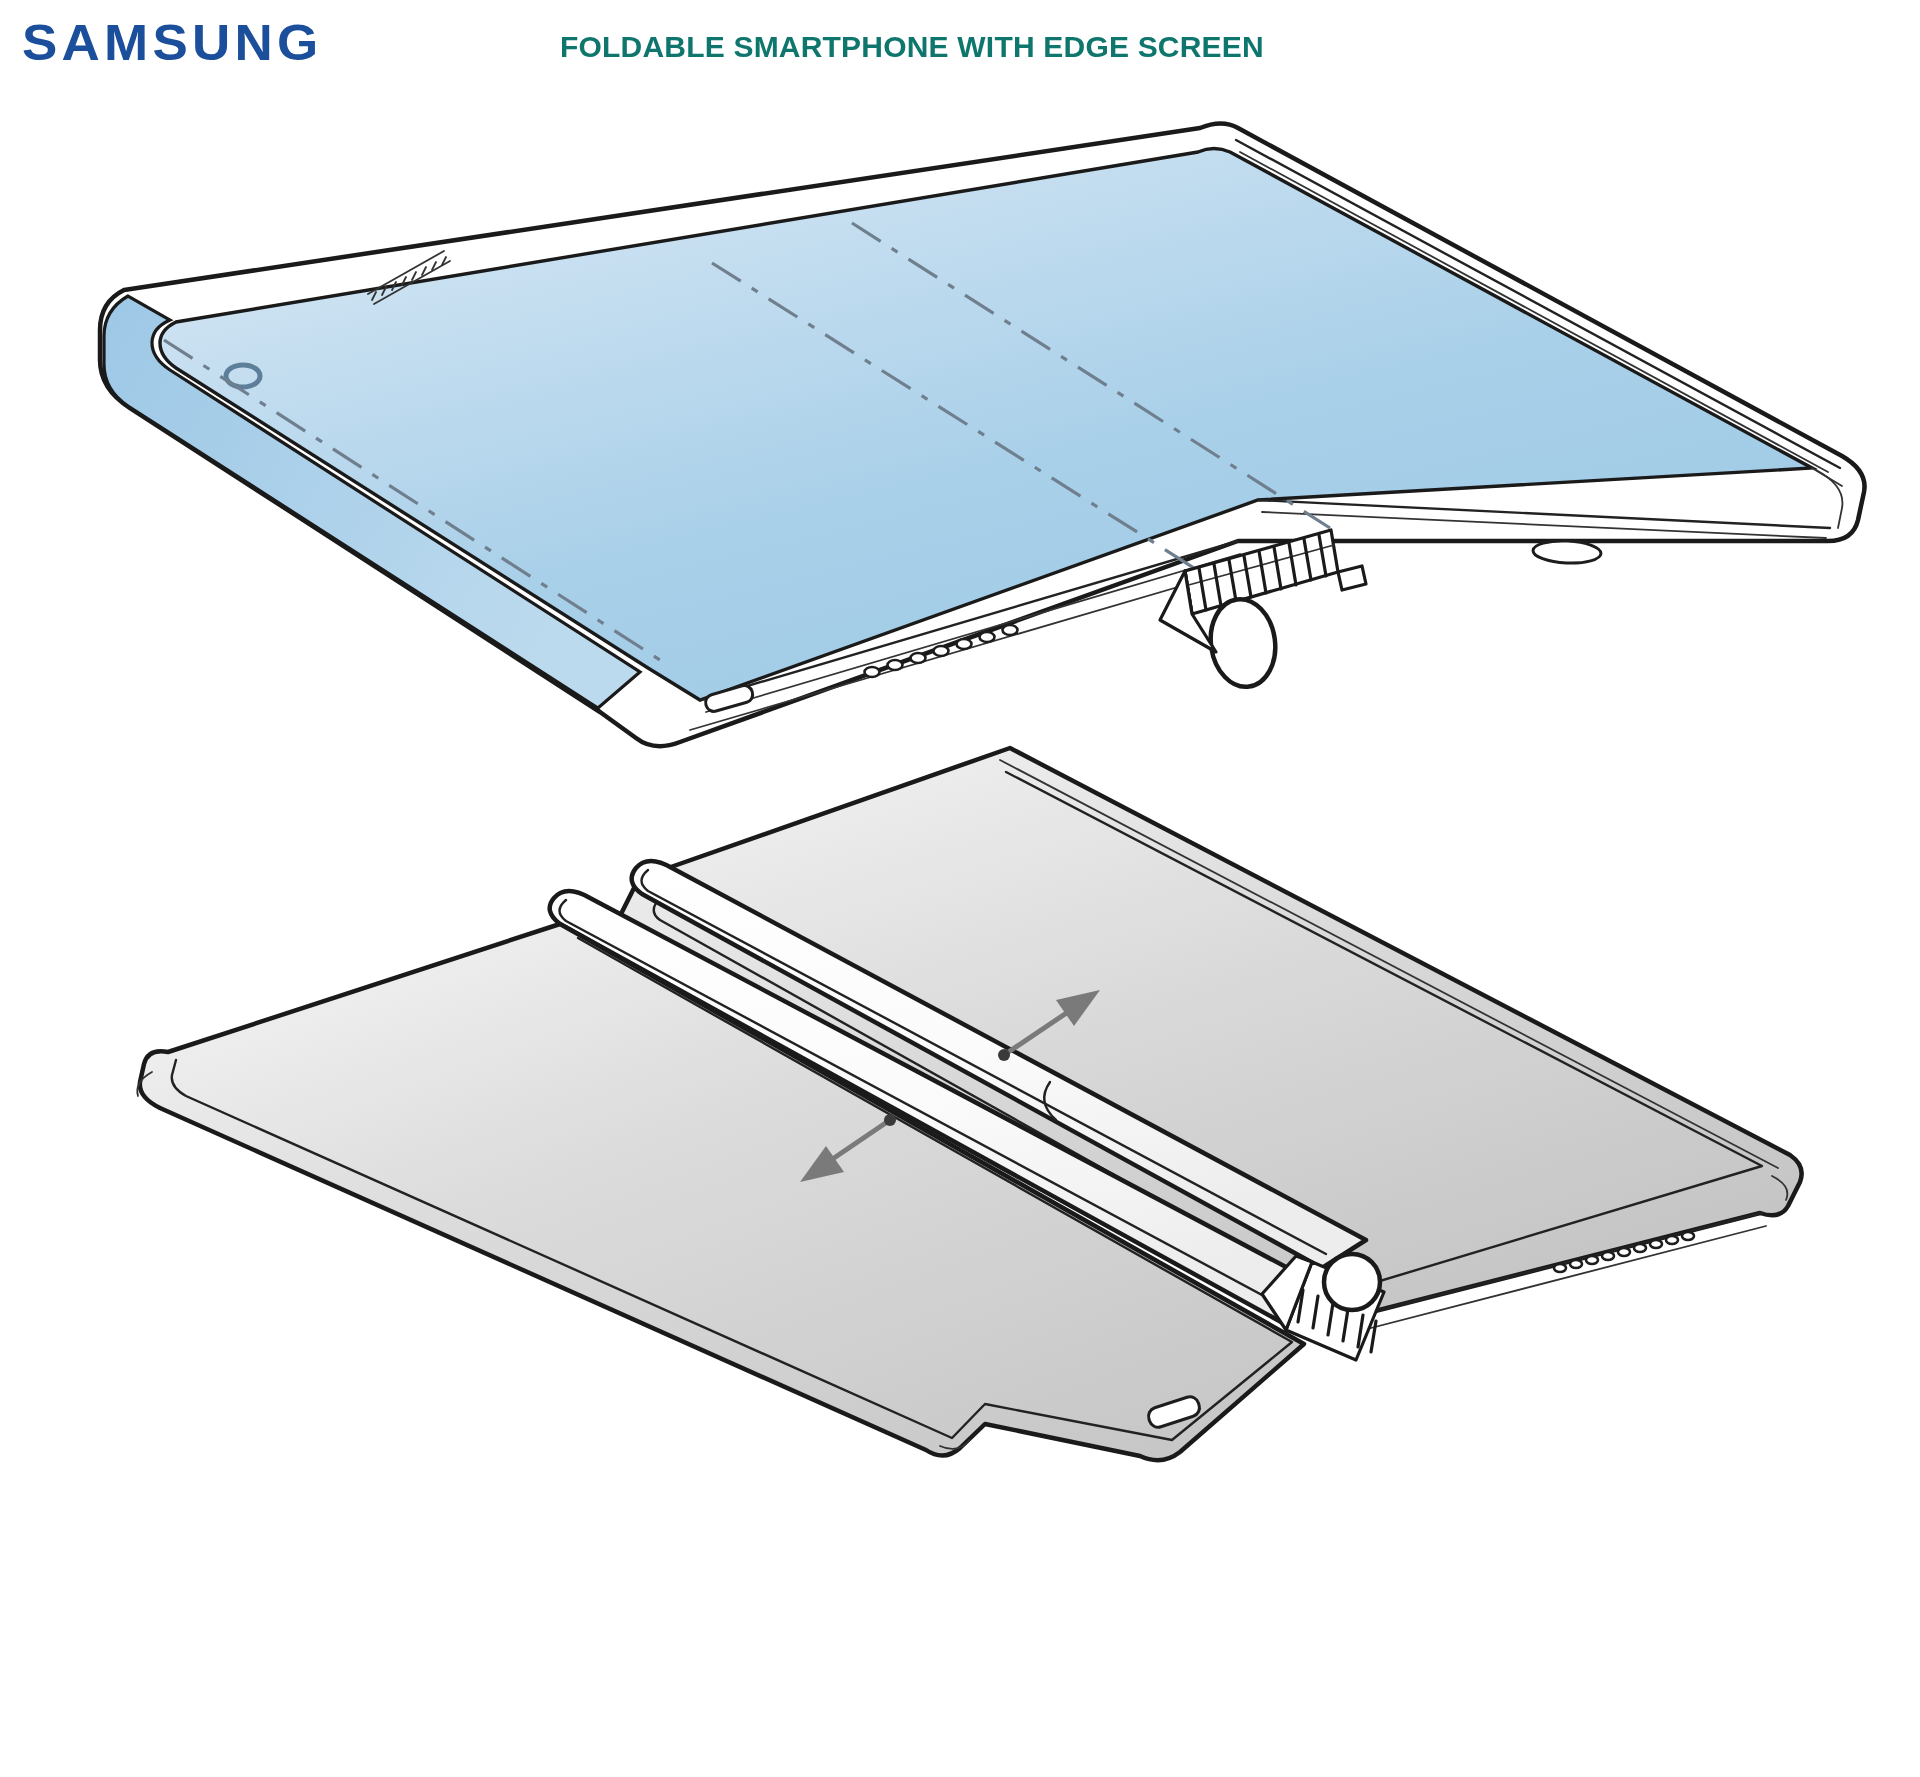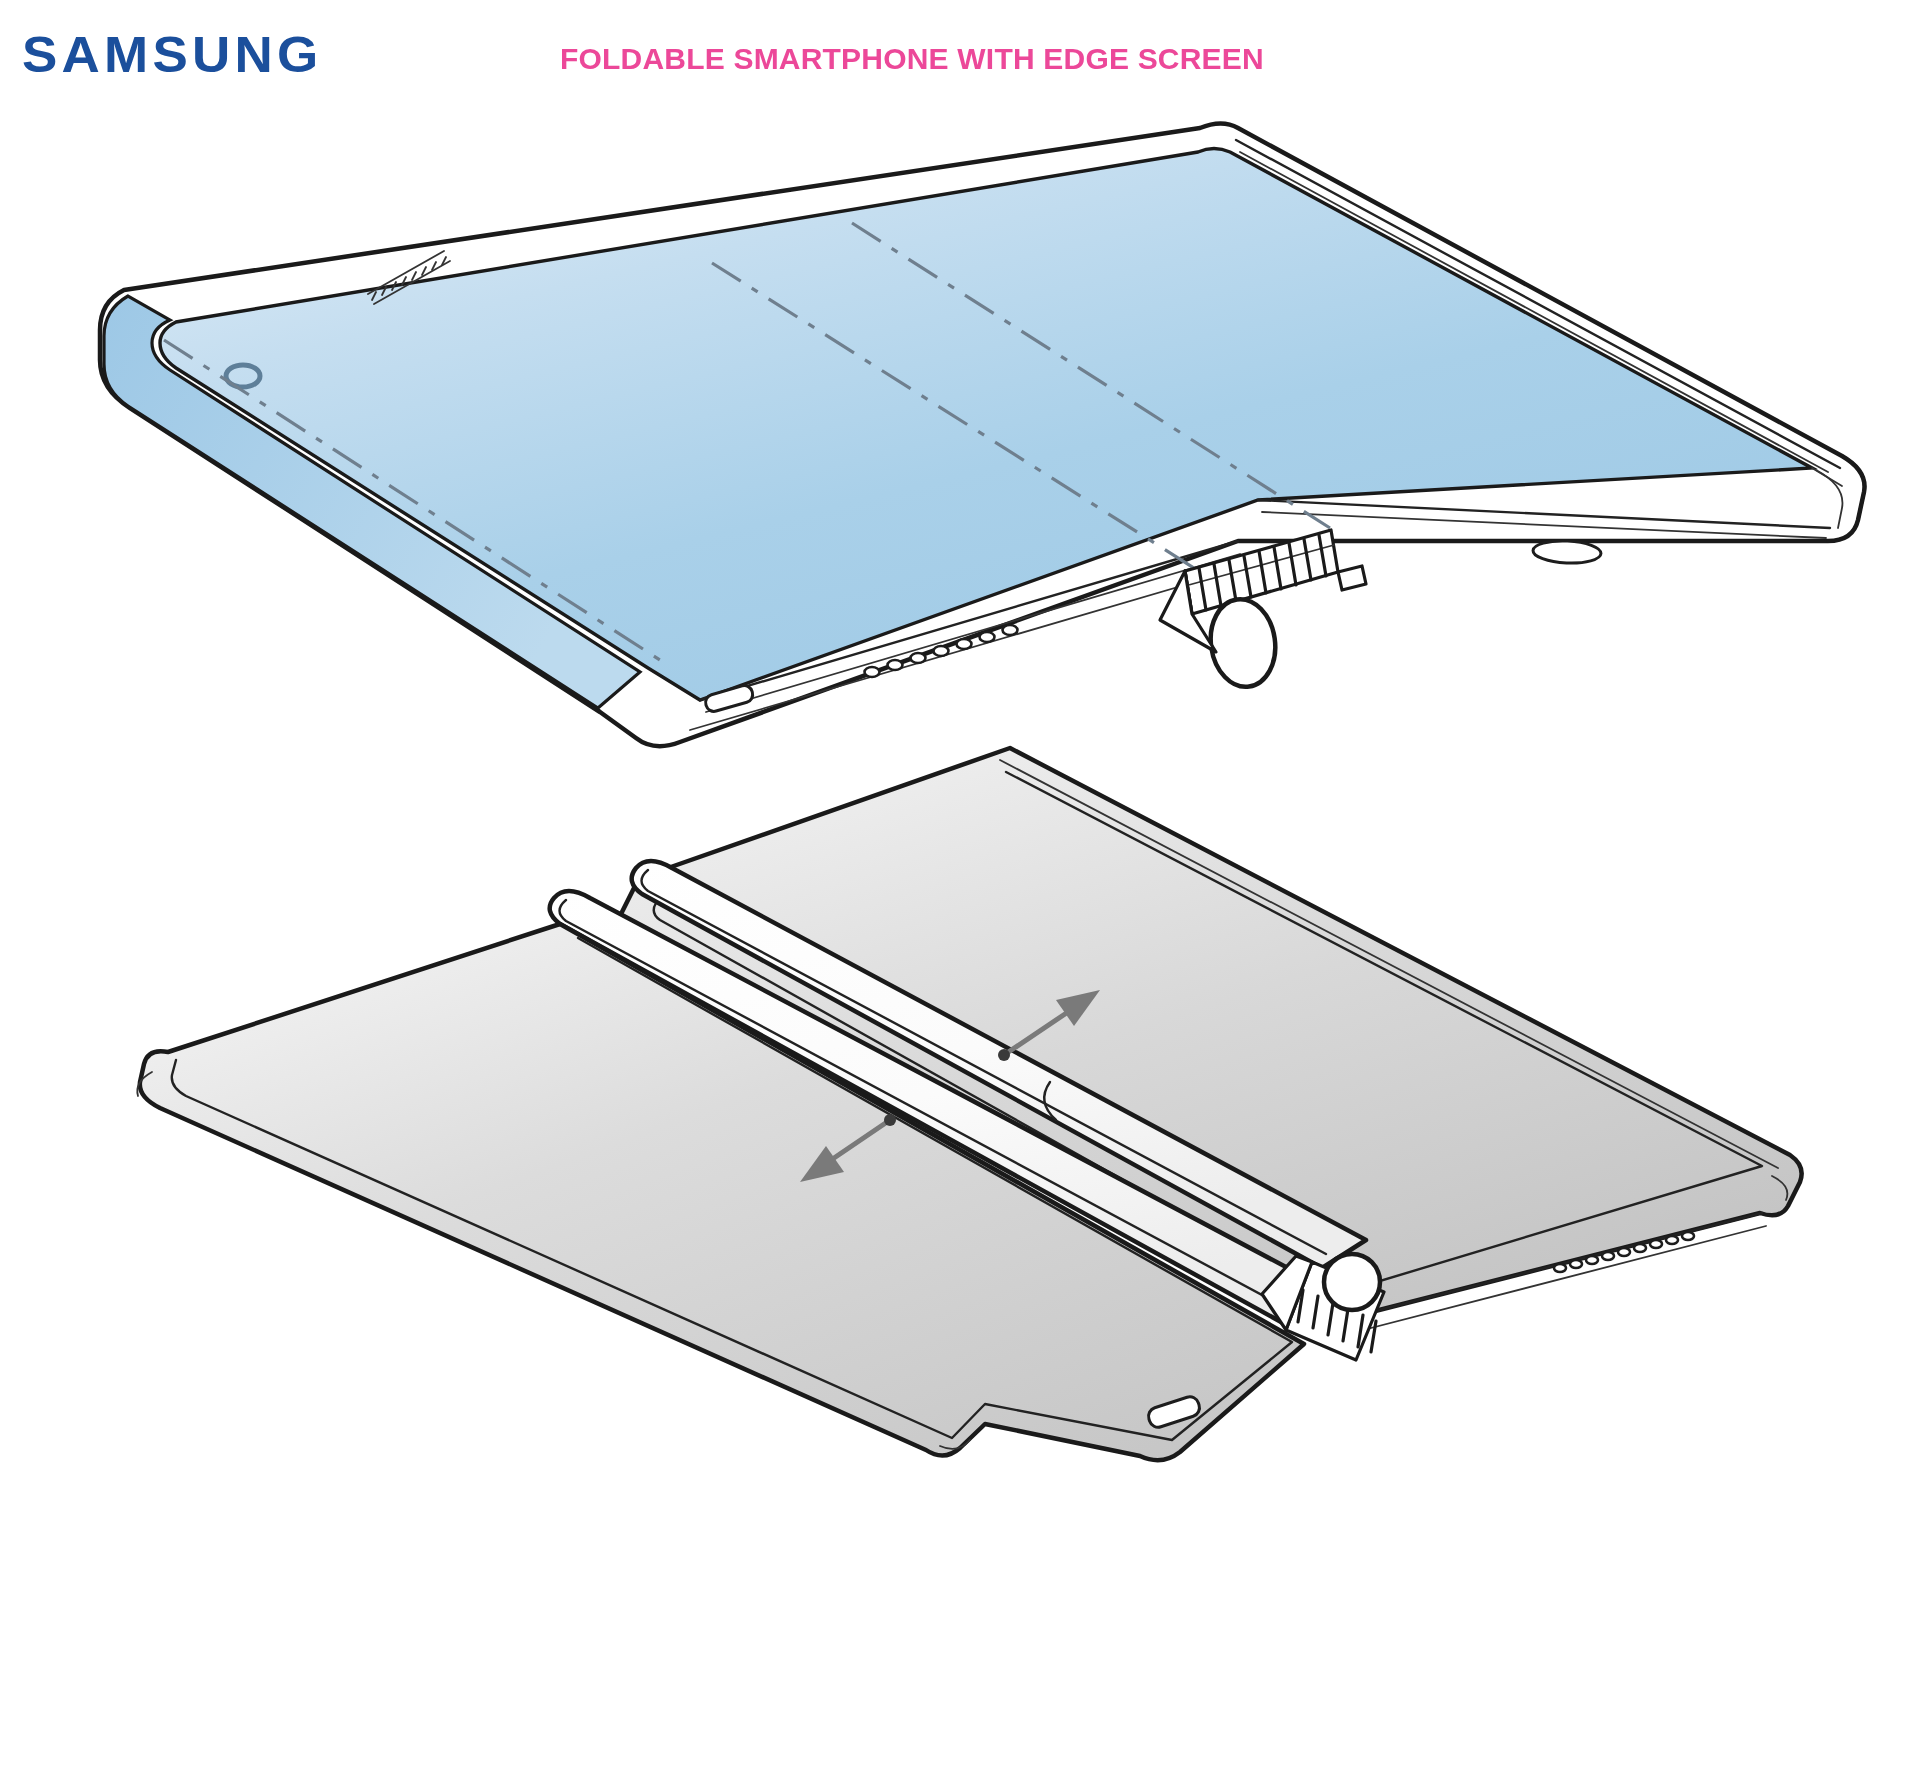--- a/index.html
+++ b/index.html
@@ -13,21 +13,21 @@
     height: 1777px;
     position: relative;
     overflow: hidden;
     font-family: "Liberation Sans", sans-serif;
     -webkit-font-smoothing: antialiased;
   }
 
   
   #header {
     position: absolute;
-    left: 0; top: 12px;
+    left: 0; top: 0;
     width: 1621px;
     height: 100px;
   }
   #brand-logo {
     position: absolute;
     left: 22px;
     top: 18px;
     font-family: "Liberation Sans", sans-serif;
     font-weight: 700;
     font-size: 50px;
@@ -38,21 +38,21 @@
     transform-origin: left top;
   }
   #figure-title {
     position: absolute;
     left: 560px;
     top: 30px;
     font-family: "Liberation Sans", sans-serif;
     font-weight: 700;
     font-size: 30px;
     letter-spacing: 0.2px;
-    color: #ec4899;
+    color: #0f766e;
     white-space: nowrap;
   }
 
   
   #figure-canvas {
     position: absolute;
     left: 0;
     top: 0;
     width: 1920px;
     height: 1777px;

